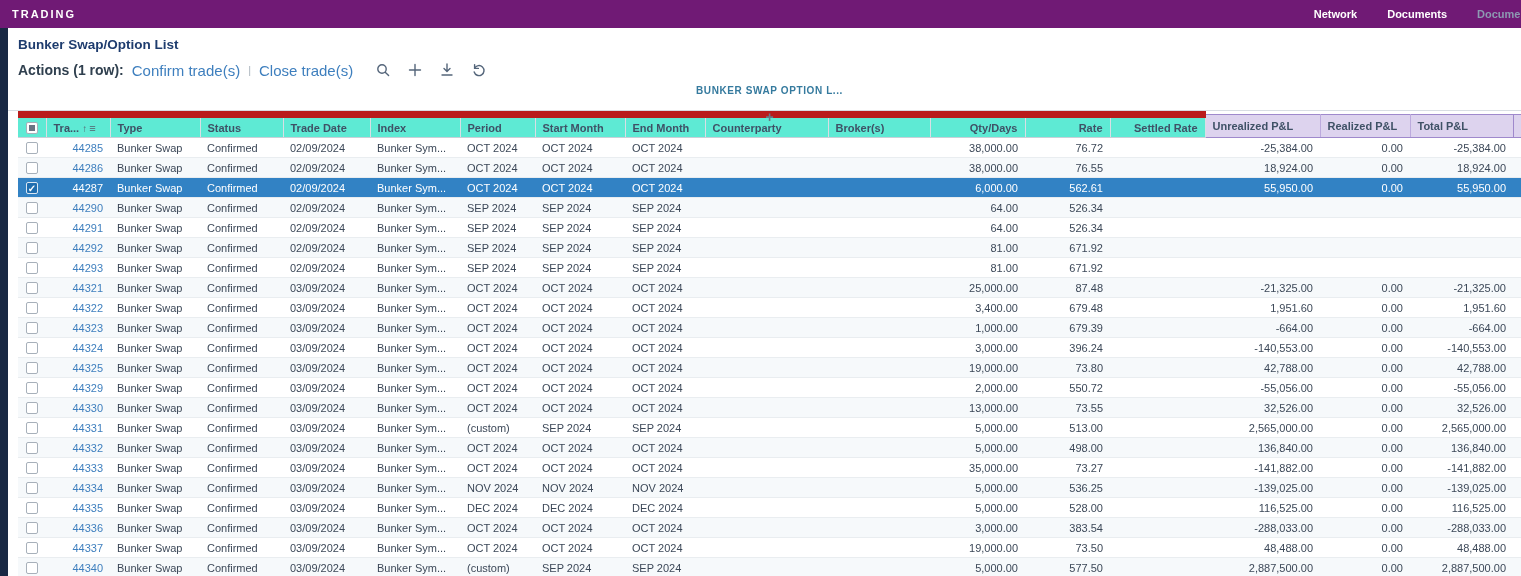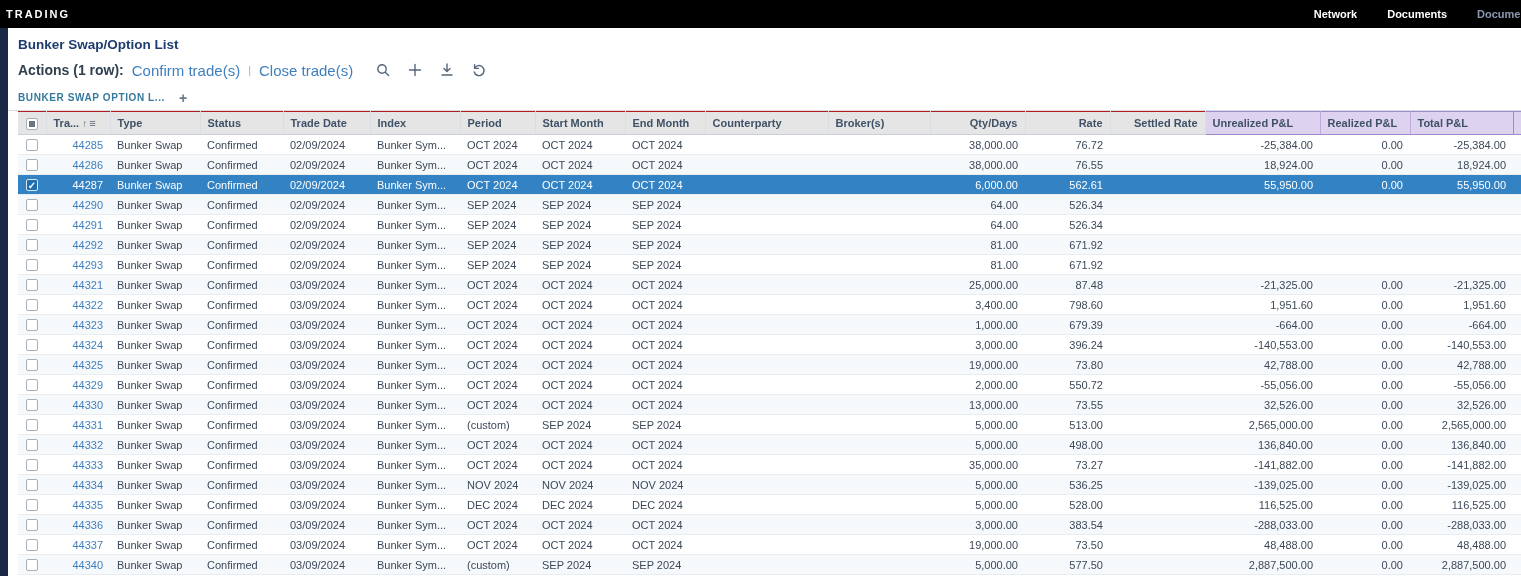--- a/index.html
+++ b/index.html
@@ -1,22 +1,22 @@
 <!DOCTYPE html>
 <html><head>
 <meta charset="utf-8">
 <style>
   * { margin:0; padding:0; box-sizing:border-box; }
   html,body { width:1521px; height:576px; overflow:hidden; }
   body { font-family:"Liberation Sans", sans-serif; background:#ffffff; position:relative; }
 
   
   .topbar {
-    height:28px; background:#000000; display:flex; align-items:center;
-    padding:0 0 0 6px; overflow:hidden; white-space:nowrap;
+    height:28px; background:#701a75; display:flex; align-items:center;
+    padding:0 0 0 12px; overflow:hidden; white-space:nowrap;
   }
   .brand { color:#ffffff; font-size:11px; font-weight:bold; letter-spacing:2px; }
   .topnav { margin-left:auto; display:flex; align-items:center; gap:30px; }
   .topnav .nav-item { color:#ffffff; font-size:11px; font-weight:bold; cursor:pointer; }
   .topnav .nav-item.dim { color:#8d99b2; margin-right:-16px; }
 
   
   .left-strip { position:absolute; left:0; top:28px; bottom:0; width:8px; background:#192844; }
 
   .content { margin-left:8px; }
@@ -28,30 +28,30 @@
   
   .action-bar { height:30px; display:flex; align-items:center; padding-left:10px; gap:8px; }
   .actions-label { font-size:14px; font-weight:bold; color:#30404f; }
   .action-link { font-size:15px; color:#3e7fbe; text-decoration:none; cursor:pointer; }
   .link-sep { color:#aab4bd; font-size:11px; }
   .icon-group { display:flex; align-items:center; gap:16px; margin-left:14px; }
   .tool-icon { width:16px; height:16px; display:inline-flex; cursor:pointer; }
   .tool-icon svg { width:16px; height:16px; stroke:#54657a; fill:none; stroke-width:1.4; stroke-linecap:round; stroke-linejoin:round; }
 
   
-  .tab-bar { height:26px; display:flex; align-items:center; gap:14px; padding-left:10px; border-bottom:1px solid #d8dde3; }
+  .tab-bar { height:26px; display:flex; align-items:center; gap:14px; padding-left:10px; border-bottom:1px solid #d8dde3;flex-direction:column; }
   .tab-active { font-size:10px; font-weight:bold; letter-spacing:0.6px; color:#357a9e; cursor:pointer; }
   .tab-add { color:#6b7885; font-size:14px; font-weight:bold; cursor:pointer; line-height:1; }
 
   
   .grid-wrap { margin-left:10px; }
   table { border-collapse:collapse; table-layout:fixed; width:1503px; }
   thead th {
-    height:23px; background:#e5e5e5; font-size:11px; font-weight:bold; color:#3f5166;
-    text-align:left; padding:0 7px; border-right:1px solid #d9dee4; border-top:1px solid #b91c1c;
+    height:23px; background:#5eead4; font-size:11px; font-weight:bold; color:#3f5166;
+    text-align:left; padding:0 7px; border-right:1px solid #d9dee4; border-top:7px solid #b91c1c;
     border-bottom:1px solid #c9d0d8; white-space:nowrap; overflow:hidden;
   }
   thead th.num { text-align:right; }
   thead th.pl { background:#ddd3ee; border-top:1px solid #9f89cc; border-bottom:1px solid #9f89cc; border-right:1px solid #bcaadd; }
   thead th.pl-first { border-left:1px solid #9f89cc; }
   thead th.pl-last { border-right:1px solid #9f89cc; }
   .sort { color:#55616e; font-size:10px; font-weight:normal; margin-left:3px; }
   .colmenu { color:#55616e; font-size:11px; font-weight:normal; margin-left:2px; cursor:pointer; }
 
   tbody td {
@@ -346,21 +346,21 @@
             <td>Bunker Swap</td>
             <td>Confirmed</td>
             <td>03/09/2024</td>
             <td>Bunker Sym...</td>
             <td>OCT 2024</td>
             <td>OCT 2024</td>
             <td>OCT 2024</td>
             <td></td>
             <td></td>
             <td class="num">3,400.00</td>
-            <td class="num">798.60</td>
+            <td class="num">679.48</td>
             <td class="num"></td>
             <td class="num">1,951.60</td>
             <td class="num">0.00</td>
             <td class="num">1,951.60</td>
             <td class="stub"></td>
           </tr>
           <tr class="alt">
             <td class="cb-cell"><span class="cb"></span></td>
             <td class="num"><a class="trade-link">44323</a></td>
             <td>Bunker Swap</td>

